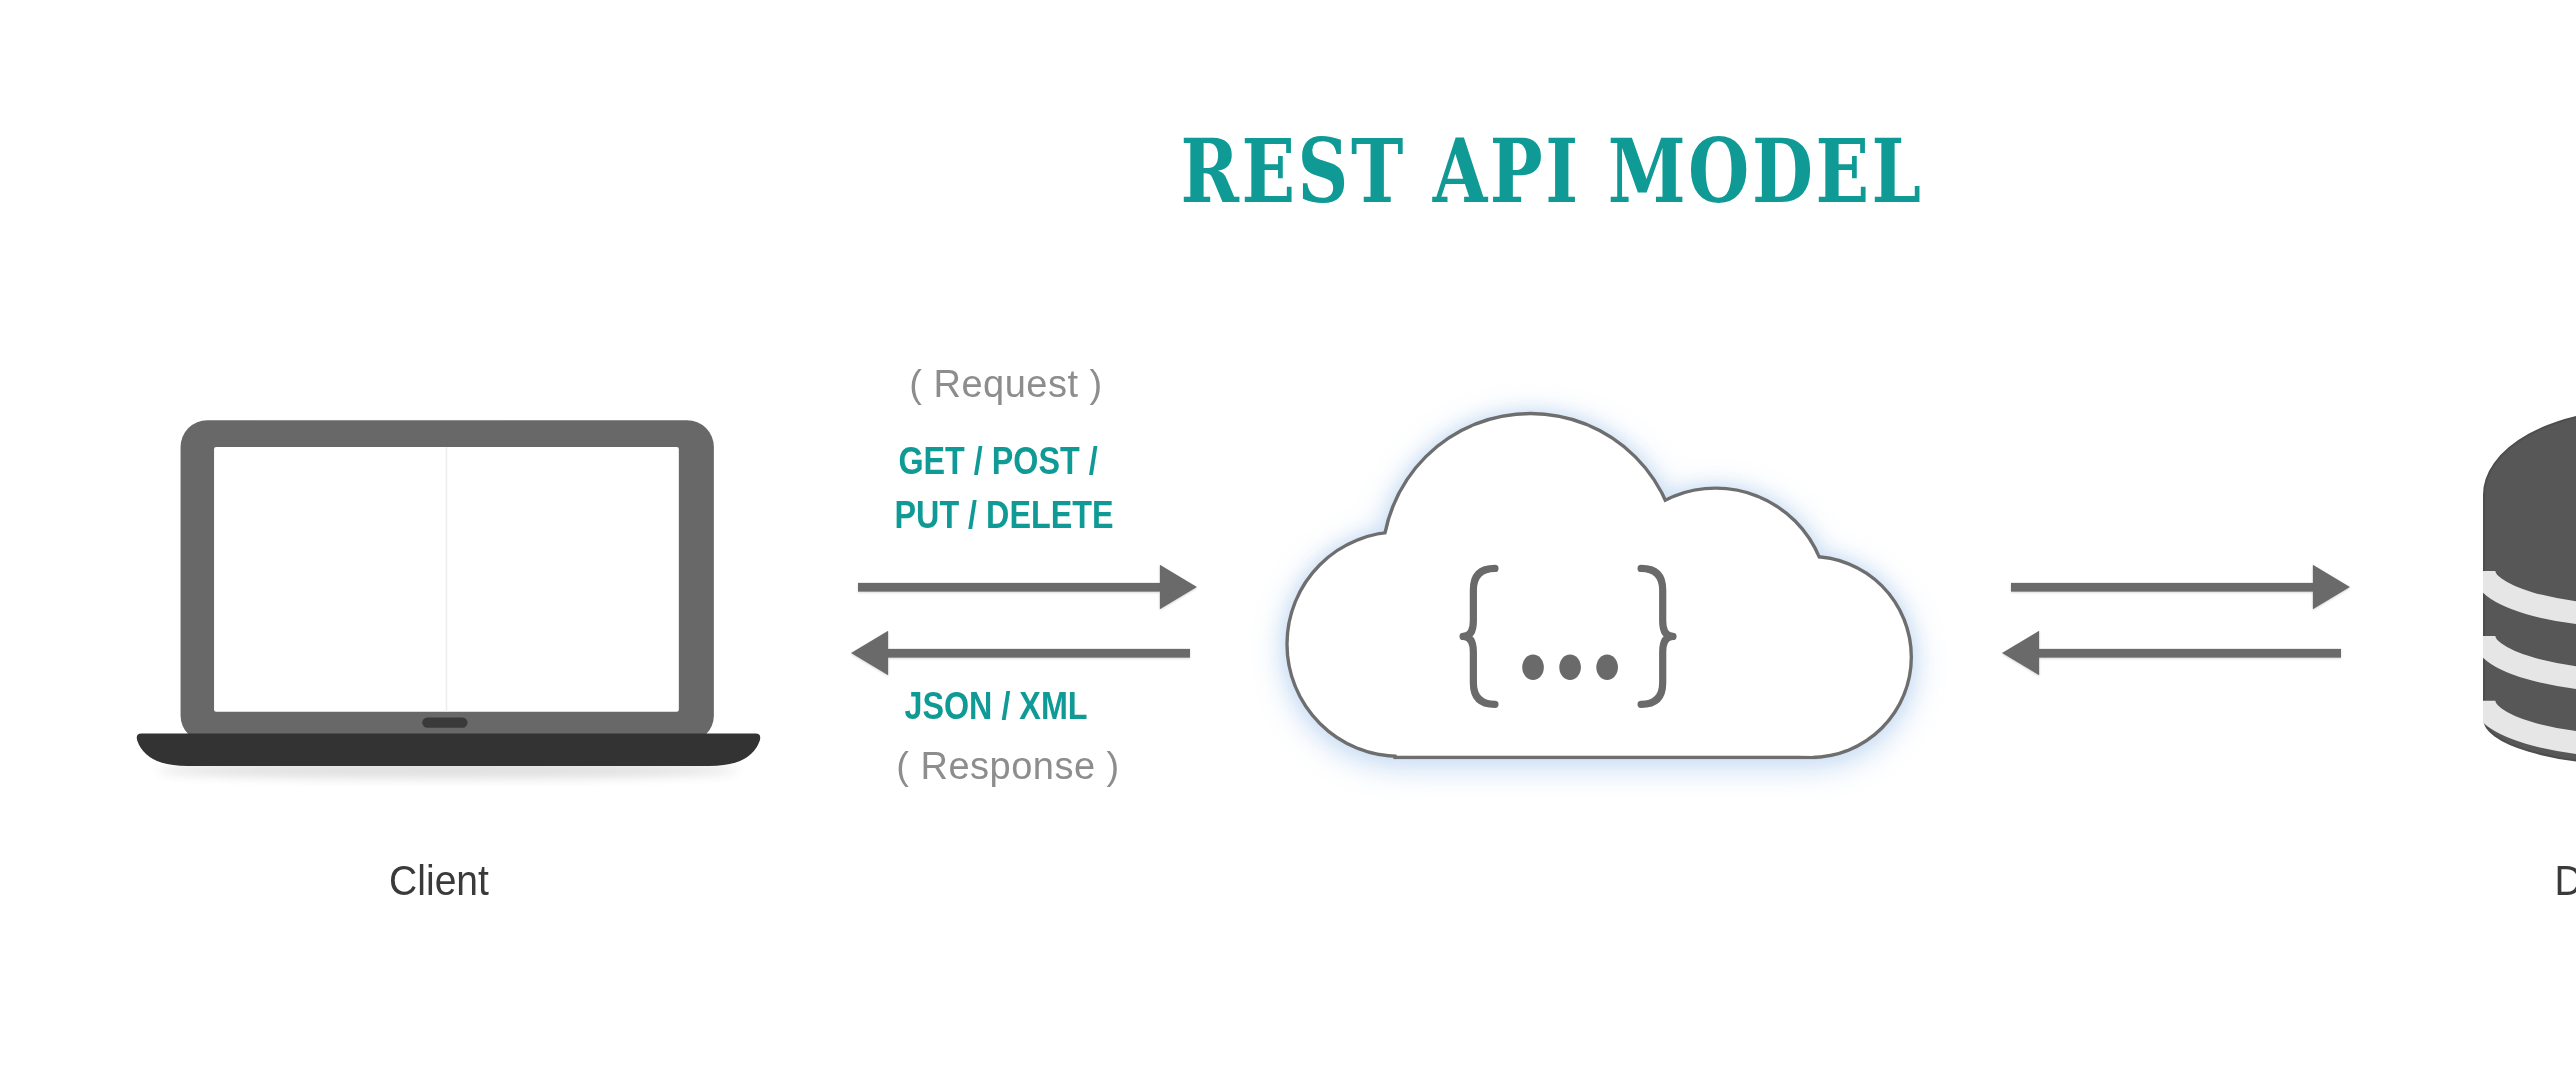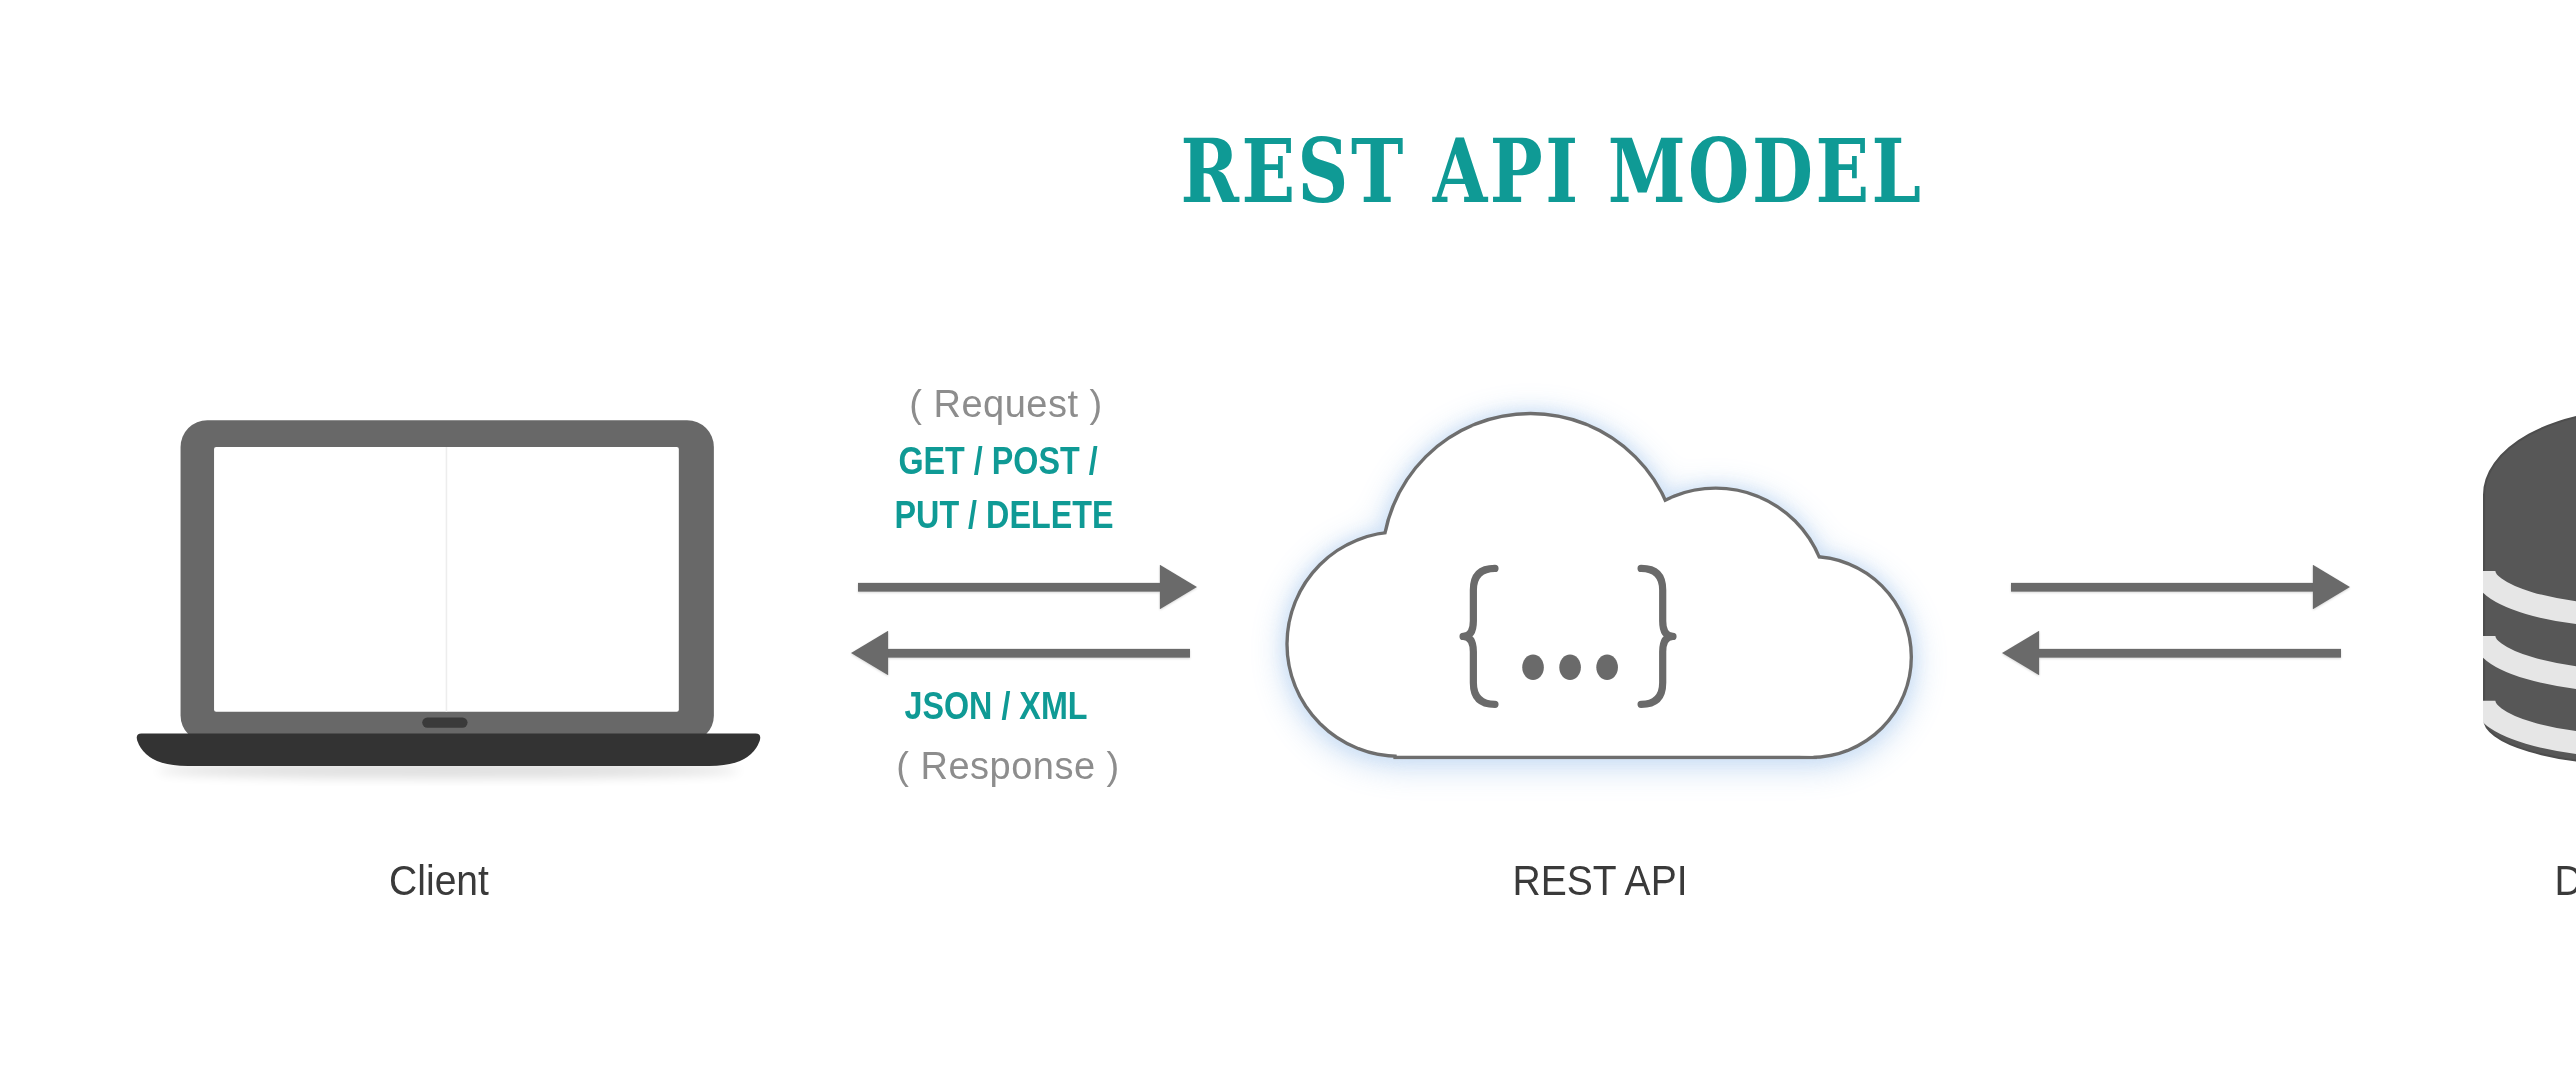--- a/index.html
+++ b/index.html
@@ -62,21 +62,21 @@
     </defs>
     <ellipse cx="610" cy="690" rx="565" ry="15" fill="#000" opacity="0.13" filter="url(#softblur)"></ellipse>
     <rect x="90" y="10" width="1035" height="625" rx="52" fill="var(--laptop-gray)"></rect>
     <rect x="155" y="62" width="902" height="514" rx="4" fill="#ffffff"></rect>
     <line x1="606" y1="62" x2="606" y2="576" stroke="#ededed" stroke-width="3"></line>
     <rect x="559" y="587" width="88" height="20" rx="10" fill="var(--label-dark)"></rect>
     <path d="M 14 618 L 1206 618 Q 1218 618 1214 632 Q 1203 663 1166 675 Q 1147 681 1116 681 L 104 681 Q 73 681 54 675 Q 17 663 6 632 Q 2 618 14 618 Z" fill="var(--laptop-base)"></path>
   </svg>
   <div class="abs ctr node-label" style="left:439px"><span class="squish93">Client</span></div>
 
-  <div class="abs ctr caption" style="left:1006px;top:385px"><span>( Request )</span></div>
+  <div class="abs ctr caption" style="left:1006px;top:365px"><span>( Request )</span></div>
   <div class="abs ctr methods" style="left:998px;top:442px"><span class="squish85">GET / POST /</span></div>
   <div class="abs ctr methods" style="left:1004px;top:496px"><span class="squish85">PUT / DELETE</span></div>
 
   <svg class="abs arrow" style="left:858px;top:561px" width="340" height="52" viewBox="0 0 660 100">
     <g fill="var(--shape-gray)">
       <rect x="0" y="42" width="592" height="17"></rect>
       <polygon points="586,7 586,93 658,50"></polygon>
     </g>
   </svg>
 
@@ -111,21 +111,20 @@
     <g>
       <path class="brace" transform="translate(419,305) scale(-1,1)" d="M 8 3 Q 50 3 50 45 L 50 105 Q 50 135 70 135 Q 50 135 50 165 L 50 225 Q 50 267 8 267"></path>
       <path class="brace" transform="translate(687,305)" d="M 8 3 Q 50 3 50 45 L 50 105 Q 50 135 70 135 Q 50 135 50 165 L 50 225 Q 50 267 8 267"></path>
       <g fill="var(--shape-gray)">
         <ellipse cx="485" cy="500" rx="21" ry="25"></ellipse>
         <ellipse cx="557" cy="500" rx="21" ry="25"></ellipse>
         <ellipse cx="629" cy="500" rx="21" ry="25"></ellipse>
       </g>
     </g>
   </svg>
-  <div class="abs ctr node-label" style="left:1600px"><span class="squish93">REST API</span></div>
 
   <svg class="abs arrow" style="left:2011px;top:561px" width="340" height="52" viewBox="0 0 660 100">
     <g fill="var(--shape-gray)">
       <rect x="0" y="42" width="592" height="17"></rect>
       <polygon points="586,7 586,93 658,50"></polygon>
     </g>
   </svg>
 
   <svg class="abs arrow" style="left:2001px;top:627px" width="340" height="52" viewBox="0 0 660 100">
     <g fill="var(--shape-gray)">

